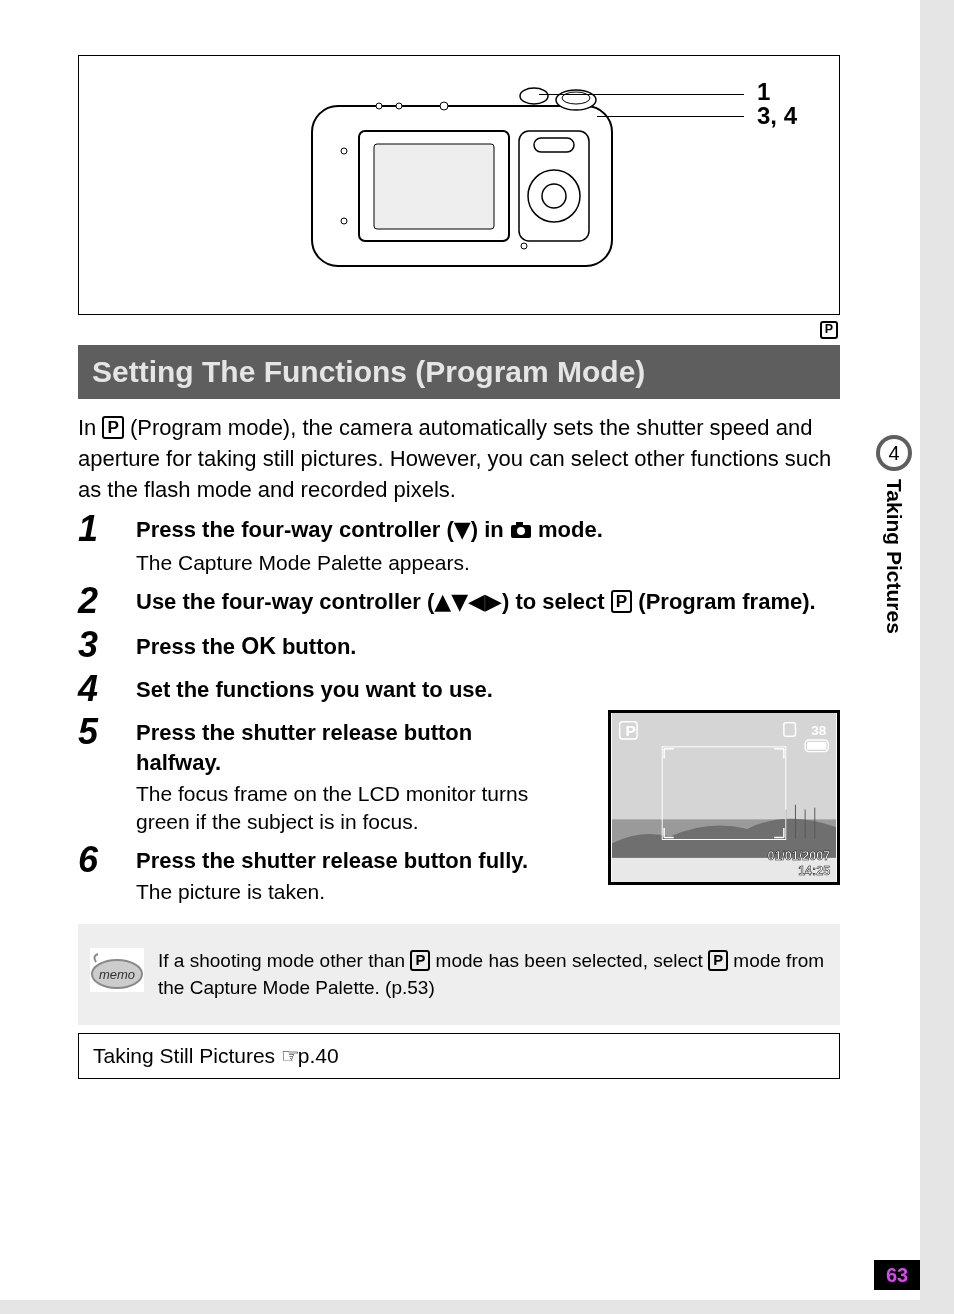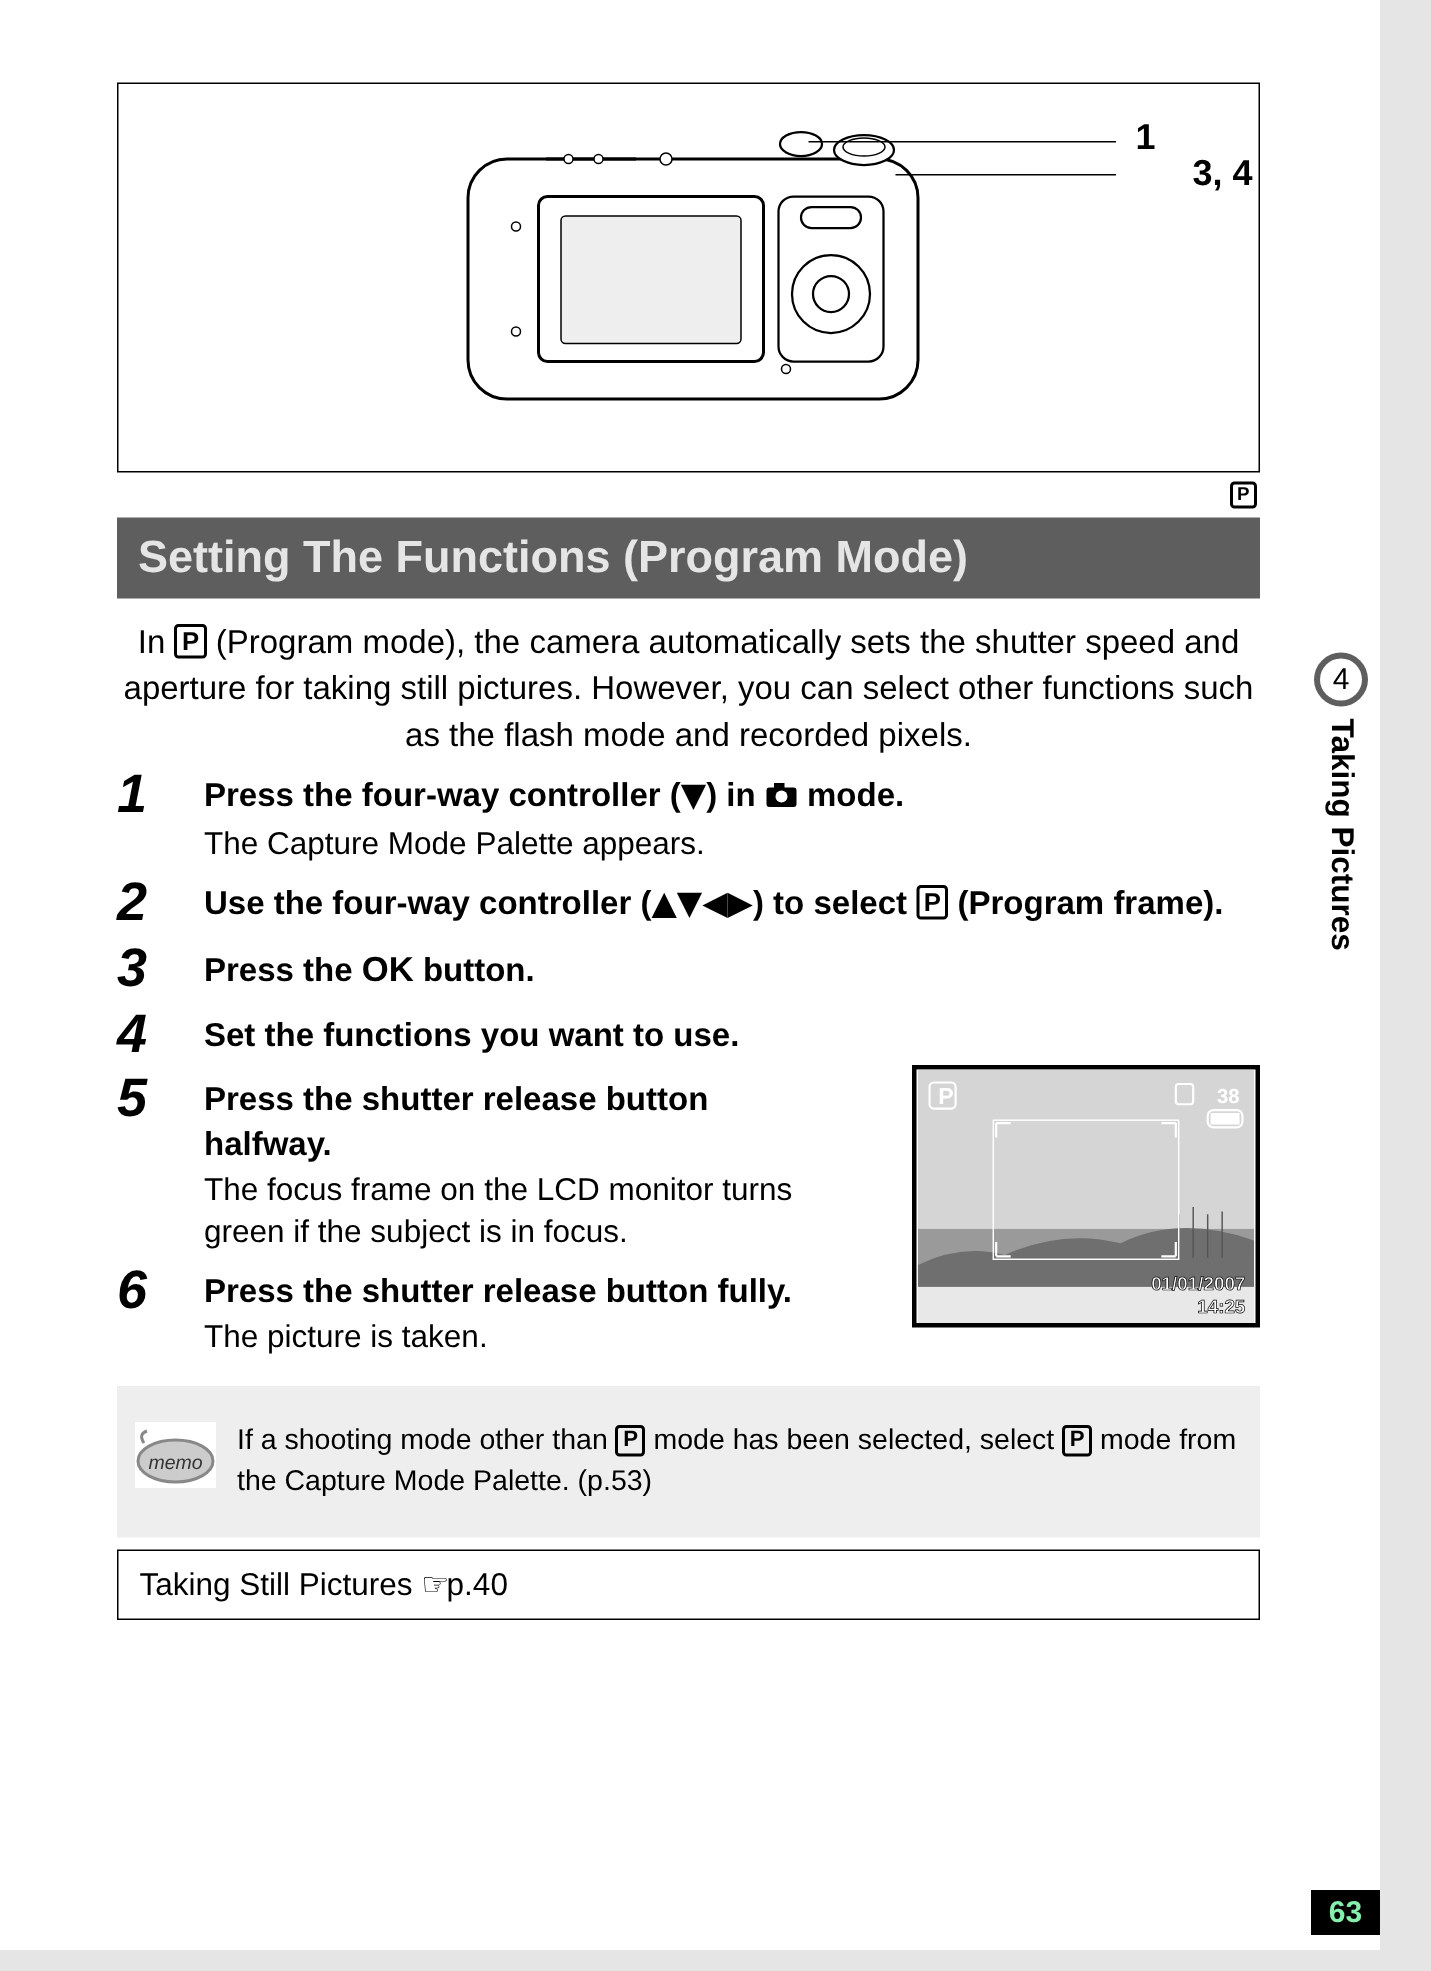--- a/index.html
+++ b/index.html
@@ -52,21 +52,20 @@
     color: #e5e5e5;
     font-size: 30px;
     font-weight: bold;
     padding: 10px 14px;
     margin-top: 30px;
     margin-bottom: 14px;
   }
   .intro {
     font-size: 22px;
     line-height: 1.4;
-    text-align: center;
   }
   .step {
     display: flex;
     align-items: flex-start;
     margin-top: 4px;
   }
   .step-num {
     font-size: 36px;
     font-weight: bold;
     font-style: italic;
@@ -169,21 +168,21 @@
     font-size: 21px;
     margin: 0 auto;
   }
   .page-num-box {
     position: absolute;
     right: 0;
     bottom: 10px;
     width: 46px;
     height: 30px;
     background: #000;
-    color: #86efac;
+    color: #d946ef;
     font-size: 20px;
     font-weight: bold;
     text-align: center;
     line-height: 30px;
   }
 </style>
 </head>
 <body>
 
 <div class="page">
@@ -205,21 +204,21 @@
         <circle cx="75" cy="30" r="3" fill="#fff" stroke="#000"></circle>
         <circle cx="95" cy="30" r="3" fill="#fff" stroke="#000"></circle>
         <circle cx="140" cy="30" r="4" fill="#fff" stroke="#000"></circle>
         <circle cx="40" cy="75" r="3" fill="none" stroke="#000"></circle>
         <circle cx="40" cy="145" r="3" fill="none" stroke="#000"></circle>
         <circle cx="220" cy="170" r="3" fill="none" stroke="#000"></circle>
       </svg>
       <div class="callout-line" style="left:460px; top:38px; width:205px;"></div>
       <div class="callout" style="left:678px; top:22px;">1</div>
       <div class="callout-line" style="left:518px; top:60px; width:147px;"></div>
-      <div class="callout" style="left:716px; top:46px;">3, 4</div>
+      <div class="callout" style="left:678px; top:46px;">3, 4</div>
     </div>
 
     <span class="p-badge p-badge-top">P</span>
 
     <div class="title-bar">Setting The Functions (Program Mode)</div>
 
     <p class="intro">
       <span>In </span><span class="p-badge">P</span><span> (Program mode), the camera automatically sets the shutter speed and aperture for taking still pictures. However, you can select other functions such as the flash mode and recorded pixels.</span>
     </p>
 

